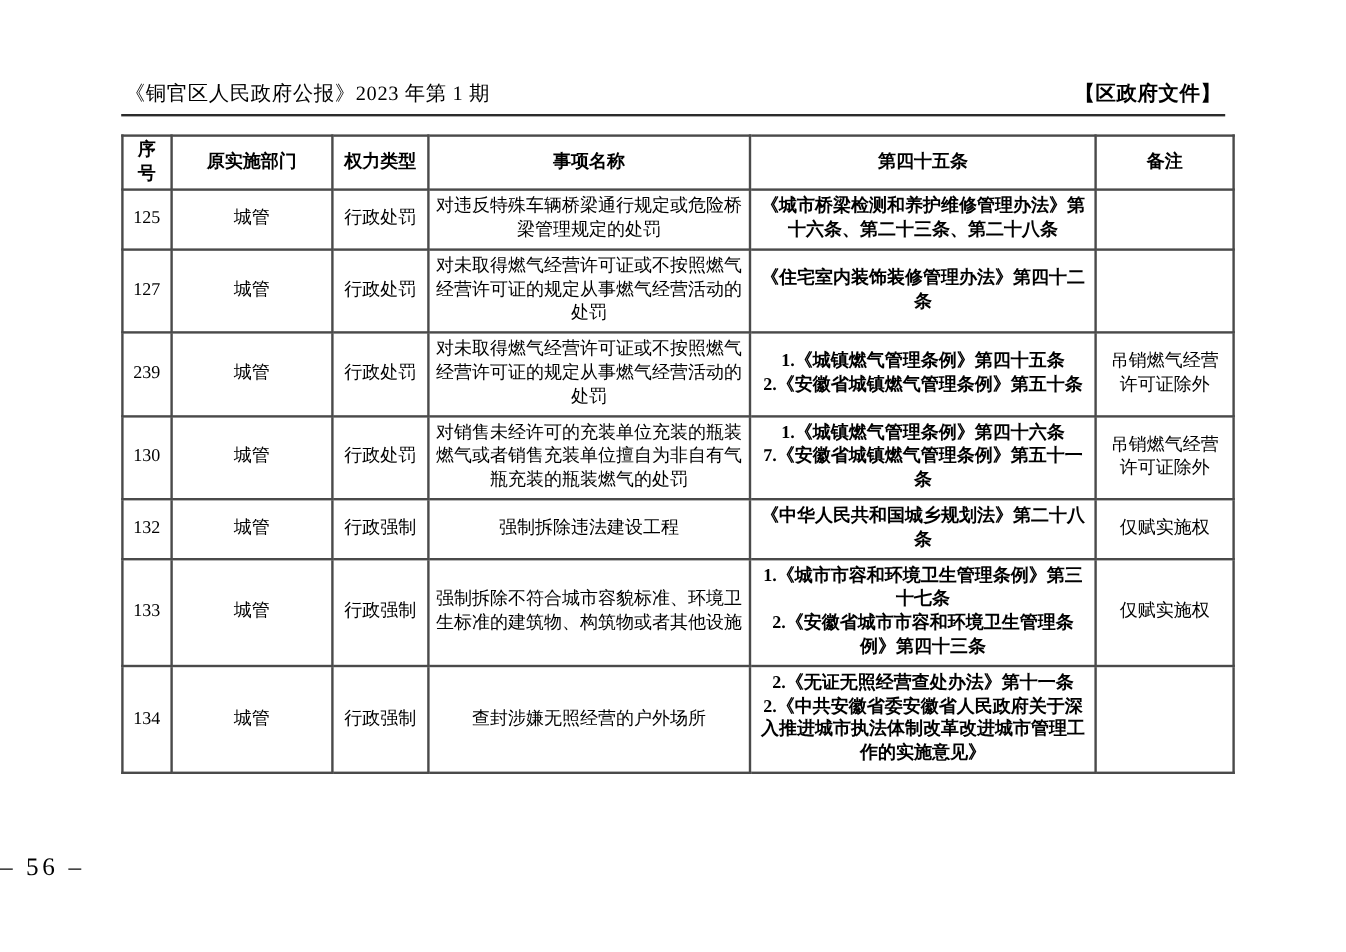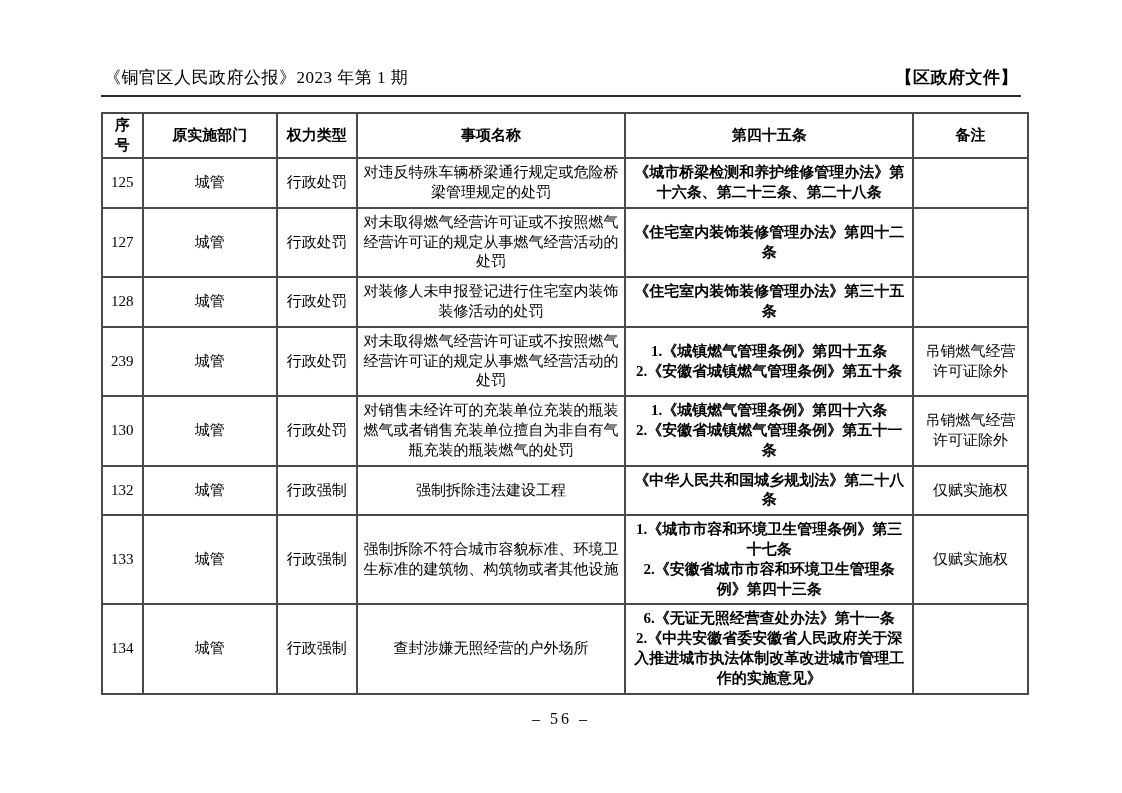--- a/index.html
+++ b/index.html
@@ -69,22 +69,21 @@
   .col-type   { width: 8.6%; }
   .col-name   { width: 29.0%; }
   .col-basis  { width: 31.1%; }
   .col-remark { width: 12.4%; }
   .basis-item { text-align: center; font-weight: bold; }
   .page-footer {
     position: absolute;
     top: 710px;
     left: 0;
     width: 100%;
-    text-align: center;
-    font-size: 16px;
+    font-size: 21px;
     letter-spacing: 3px;
   }
 </style>
 </head>
 <body>
 
 <div class="page">
 
   <div class="page-header">
     <span class="header-left">《铜官区人民政府公报》2023 年第 1 期</span>
@@ -127,48 +126,38 @@
           <td class="col-no">127</td>
           <td class="col-dept">城管</td>
           <td class="col-type">行政处罚</td>
           <td class="col-name">对未取得燃气经营许可证或不按照燃气经营许可证的规定从事燃气经营活动的处罚</td>
           <td class="col-basis">
             <div class="basis-item">《住宅室内装饰装修管理办法》第四十二条</div>
           </td>
           <td class="col-remark"></td>
         </tr>
         <tr>
-          <td class="col-no">128</td>
-          <td class="col-dept">城管</td>
-          <td class="col-type">行政处罚</td>
-          <td class="col-name">对装修人未申报登记进行住宅室内装饰装修活动的处罚</td>
-          <td class="col-basis">
-            <div class="basis-item">《住宅室内装饰装修管理办法》第三十五条</div>
-          </td>
-          <td class="col-remark"></td>
-        </tr>
-        <tr>
           <td class="col-no">239</td>
           <td class="col-dept">城管</td>
           <td class="col-type">行政处罚</td>
           <td class="col-name">对未取得燃气经营许可证或不按照燃气经营许可证的规定从事燃气经营活动的处罚</td>
           <td class="col-basis">
             <div class="basis-item">1.《城镇燃气管理条例》第四十五条</div>
             <div class="basis-item">2.《安徽省城镇燃气管理条例》第五十条</div>
           </td>
           <td class="col-remark">吊销燃气经营许可证除外</td>
         </tr>
         <tr>
           <td class="col-no">130</td>
           <td class="col-dept">城管</td>
           <td class="col-type">行政处罚</td>
           <td class="col-name">对销售未经许可的充装单位充装的瓶装燃气或者销售充装单位擅自为非自有气瓶充装的瓶装燃气的处罚</td>
           <td class="col-basis">
             <div class="basis-item">1.《城镇燃气管理条例》第四十六条</div>
-            <div class="basis-item">2.《安徽省城镇燃气管理条例》第五十一条</div>
+            <div class="basis-item">7.《安徽省城镇燃气管理条例》第五十一条</div>
           </td>
           <td class="col-remark">吊销燃气经营许可证除外</td>
         </tr>
         <tr>
           <td class="col-no">132</td>
           <td class="col-dept">城管</td>
           <td class="col-type">行政强制</td>
           <td class="col-name">强制拆除违法建设工程</td>
           <td class="col-basis">
             <div class="basis-item">《中华人民共和国城乡规划法》第二十八条</div>
@@ -185,21 +174,21 @@
             <div class="basis-item">2.《安徽省城市市容和环境卫生管理条例》第四十三条</div>
           </td>
           <td class="col-remark">仅赋实施权</td>
         </tr>
         <tr>
           <td class="col-no">134</td>
           <td class="col-dept">城管</td>
           <td class="col-type">行政强制</td>
           <td class="col-name">查封涉嫌无照经营的户外场所</td>
           <td class="col-basis">
-            <div class="basis-item">6.《无证无照经营查处办法》第十一条</div>
+            <div class="basis-item">2.《无证无照经营查处办法》第十一条</div>
             <div class="basis-item">2.《中共安徽省委安徽省人民政府关于深入推进城市执法体制改革改进城市管理工作的实施意见》</div>
           </td>
           <td class="col-remark"></td>
         </tr>
       </tbody>
   </table>
 
   <div class="page-footer">– 56 –</div>
 
 </div>

